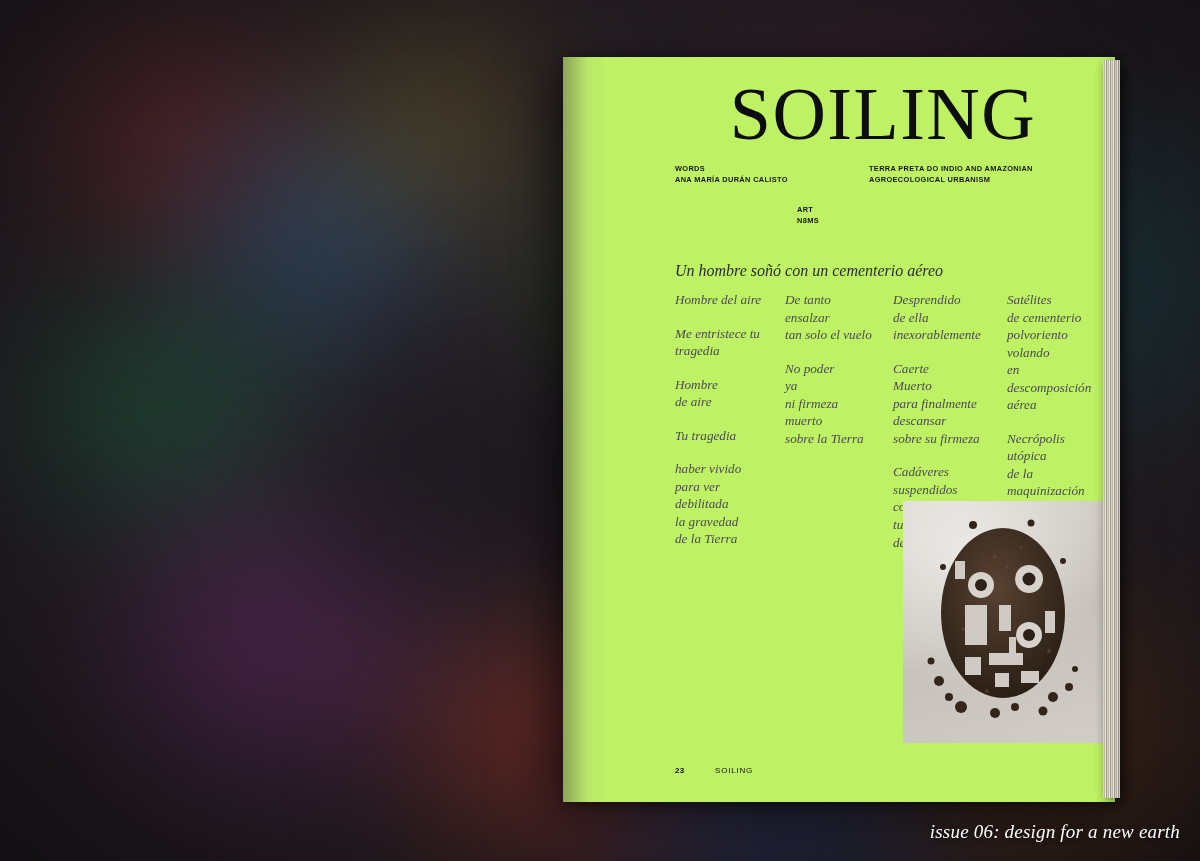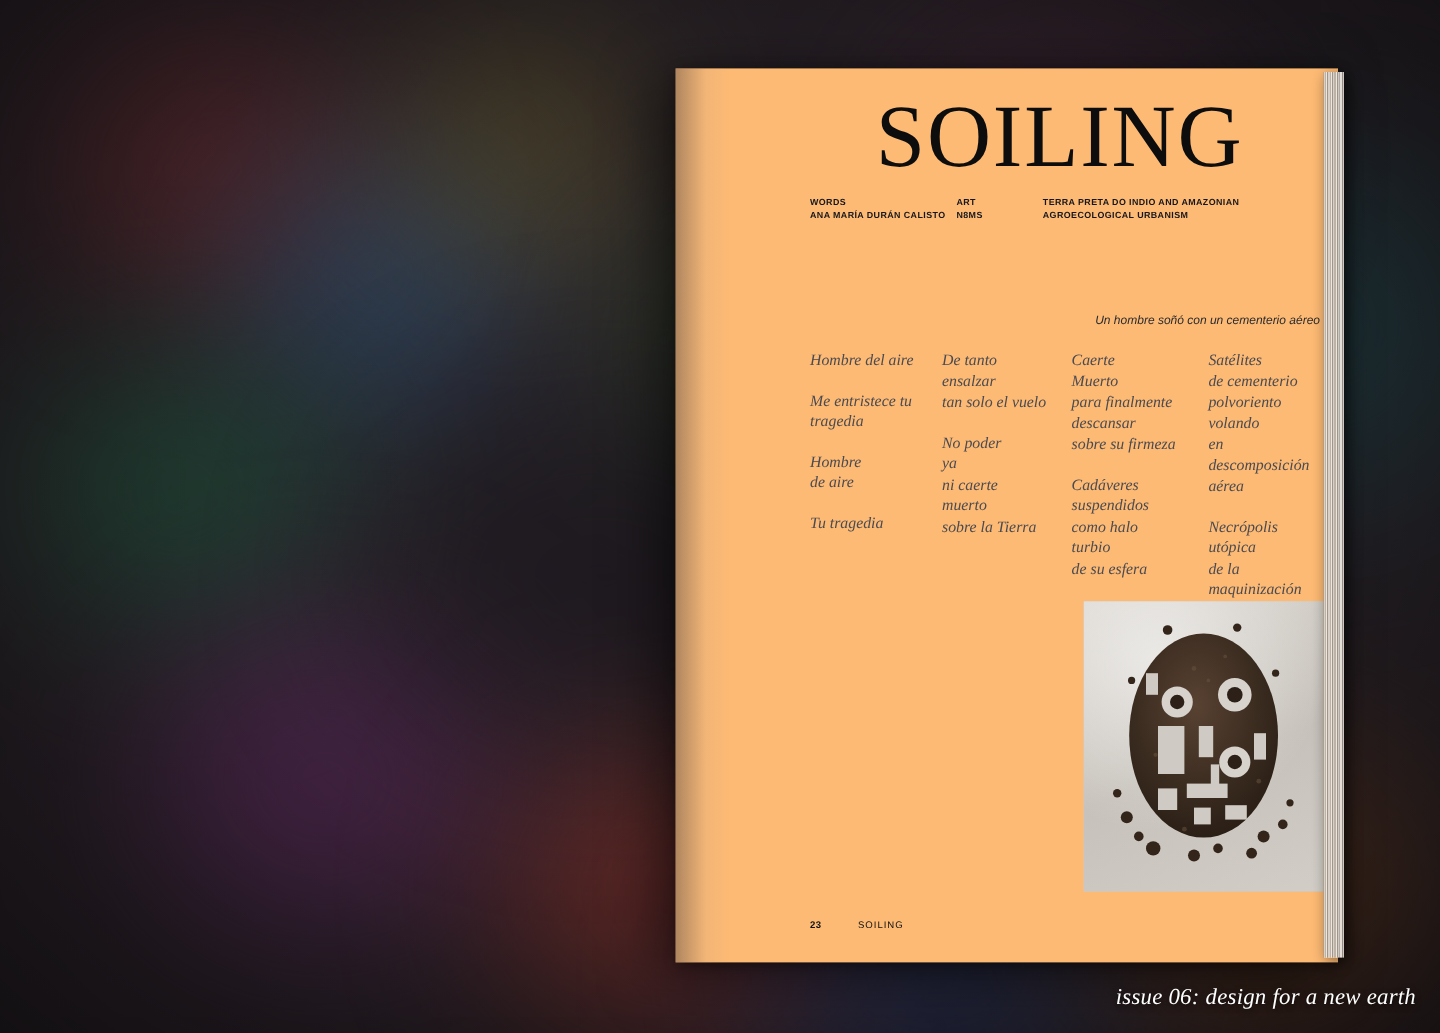--- a/index.html
+++ b/index.html
@@ -40,21 +40,21 @@
     background: radial-gradient(ellipse at 50% 45%, rgba(0,0,0,0) 30%, rgba(0,0,0,0.55) 100%);
   }
 
   
   #spread {
     position: absolute;
     left: 563px;
     top: 57px;
     width: 552px;
     height: 745px;
-    background: #fdba74;
+    background: #bef264;
     box-shadow: -14px 10px 46px rgba(0,0,0,0.55), 2px 2px 10px rgba(0,0,0,0.4);
   }
   
   #gutter {
     position: absolute;
     left: 0;
     top: 0;
     width: 46px;
     height: 100%;
     background: linear-gradient(to right, rgba(80,70,70,0.45), rgba(150,140,140,0.10) 55%, rgba(255,255,255,0) 100%);
@@ -107,34 +107,34 @@
     top: 107px;
     width: 425px;
     display: flex;
     font-family: "Liberation Sans", sans-serif;
     font-size: 7.4px;
     letter-spacing: 0.35px;
     line-height: 1.45;
     color: #16161a;
   }
   .credits .col-words { width: 122px; }
-  .credits .col-art   { width: 72px; }
+  .credits .col-art   { width: 72px; margin-top: 41px; }
   .credits .col-topic { width: 230px; }
   .credits .lbl { display: block; font-weight: bold; }
 
   
   .poem-title {
     position: absolute;
     left: 66px;
     top: 205px;
     width: 425px;
-    text-align: right;
-    font-family: Liberation Sans, sans-serif;
+    text-align: left;
+    font-family: Liberation Serif, serif;
     font-style: italic;
-    font-size: 10px;
+    font-size: 16px;
     color: #2b2b2f;
   }
 
   .poem-cols {
     position: absolute;
     left: 66px;
     top: 234px;
     width: 442px;
     display: flex;
     gap: 0;
@@ -259,36 +259,48 @@
               <div class="line">Me entristece tu</div>
               <div class="line">tragedia</div>
             </div>
             <div class="stanza">
               <div class="line">Hombre</div>
               <div class="line">de aire</div>
             </div>
             <div class="stanza">
               <div class="line">Tu tragedia</div>
             </div>
+            <div class="stanza">
+              <div class="line">haber vivido</div>
+              <div class="line">para ver</div>
+              <div class="line">debilitada</div>
+              <div class="line">la gravedad</div>
+              <div class="line">de la Tierra</div>
+            </div>
           </div>
           <div class="poem-col c2">
             <div class="stanza">
               <div class="line">De tanto</div>
               <div class="line">ensalzar</div>
               <div class="line">tan solo el vuelo</div>
             </div>
             <div class="stanza">
               <div class="line">No poder</div>
               <div class="line">ya</div>
-              <div class="line">ni caerte</div>
+              <div class="line">ni firmeza</div>
               <div class="line">muerto</div>
               <div class="line">sobre la Tierra</div>
             </div>
           </div>
           <div class="poem-col c3">
+            <div class="stanza">
+              <div class="line">Desprendido</div>
+              <div class="line">de ella</div>
+              <div class="line">inexorablemente</div>
+            </div>
             <div class="stanza">
               <div class="line">Caerte</div>
               <div class="line">Muerto</div>
               <div class="line">para finalmente</div>
               <div class="line">descansar</div>
               <div class="line">sobre su firmeza</div>
             </div>
             <div class="stanza">
               <div class="line">Cadáveres</div>
               <div class="line">suspendidos</div>

